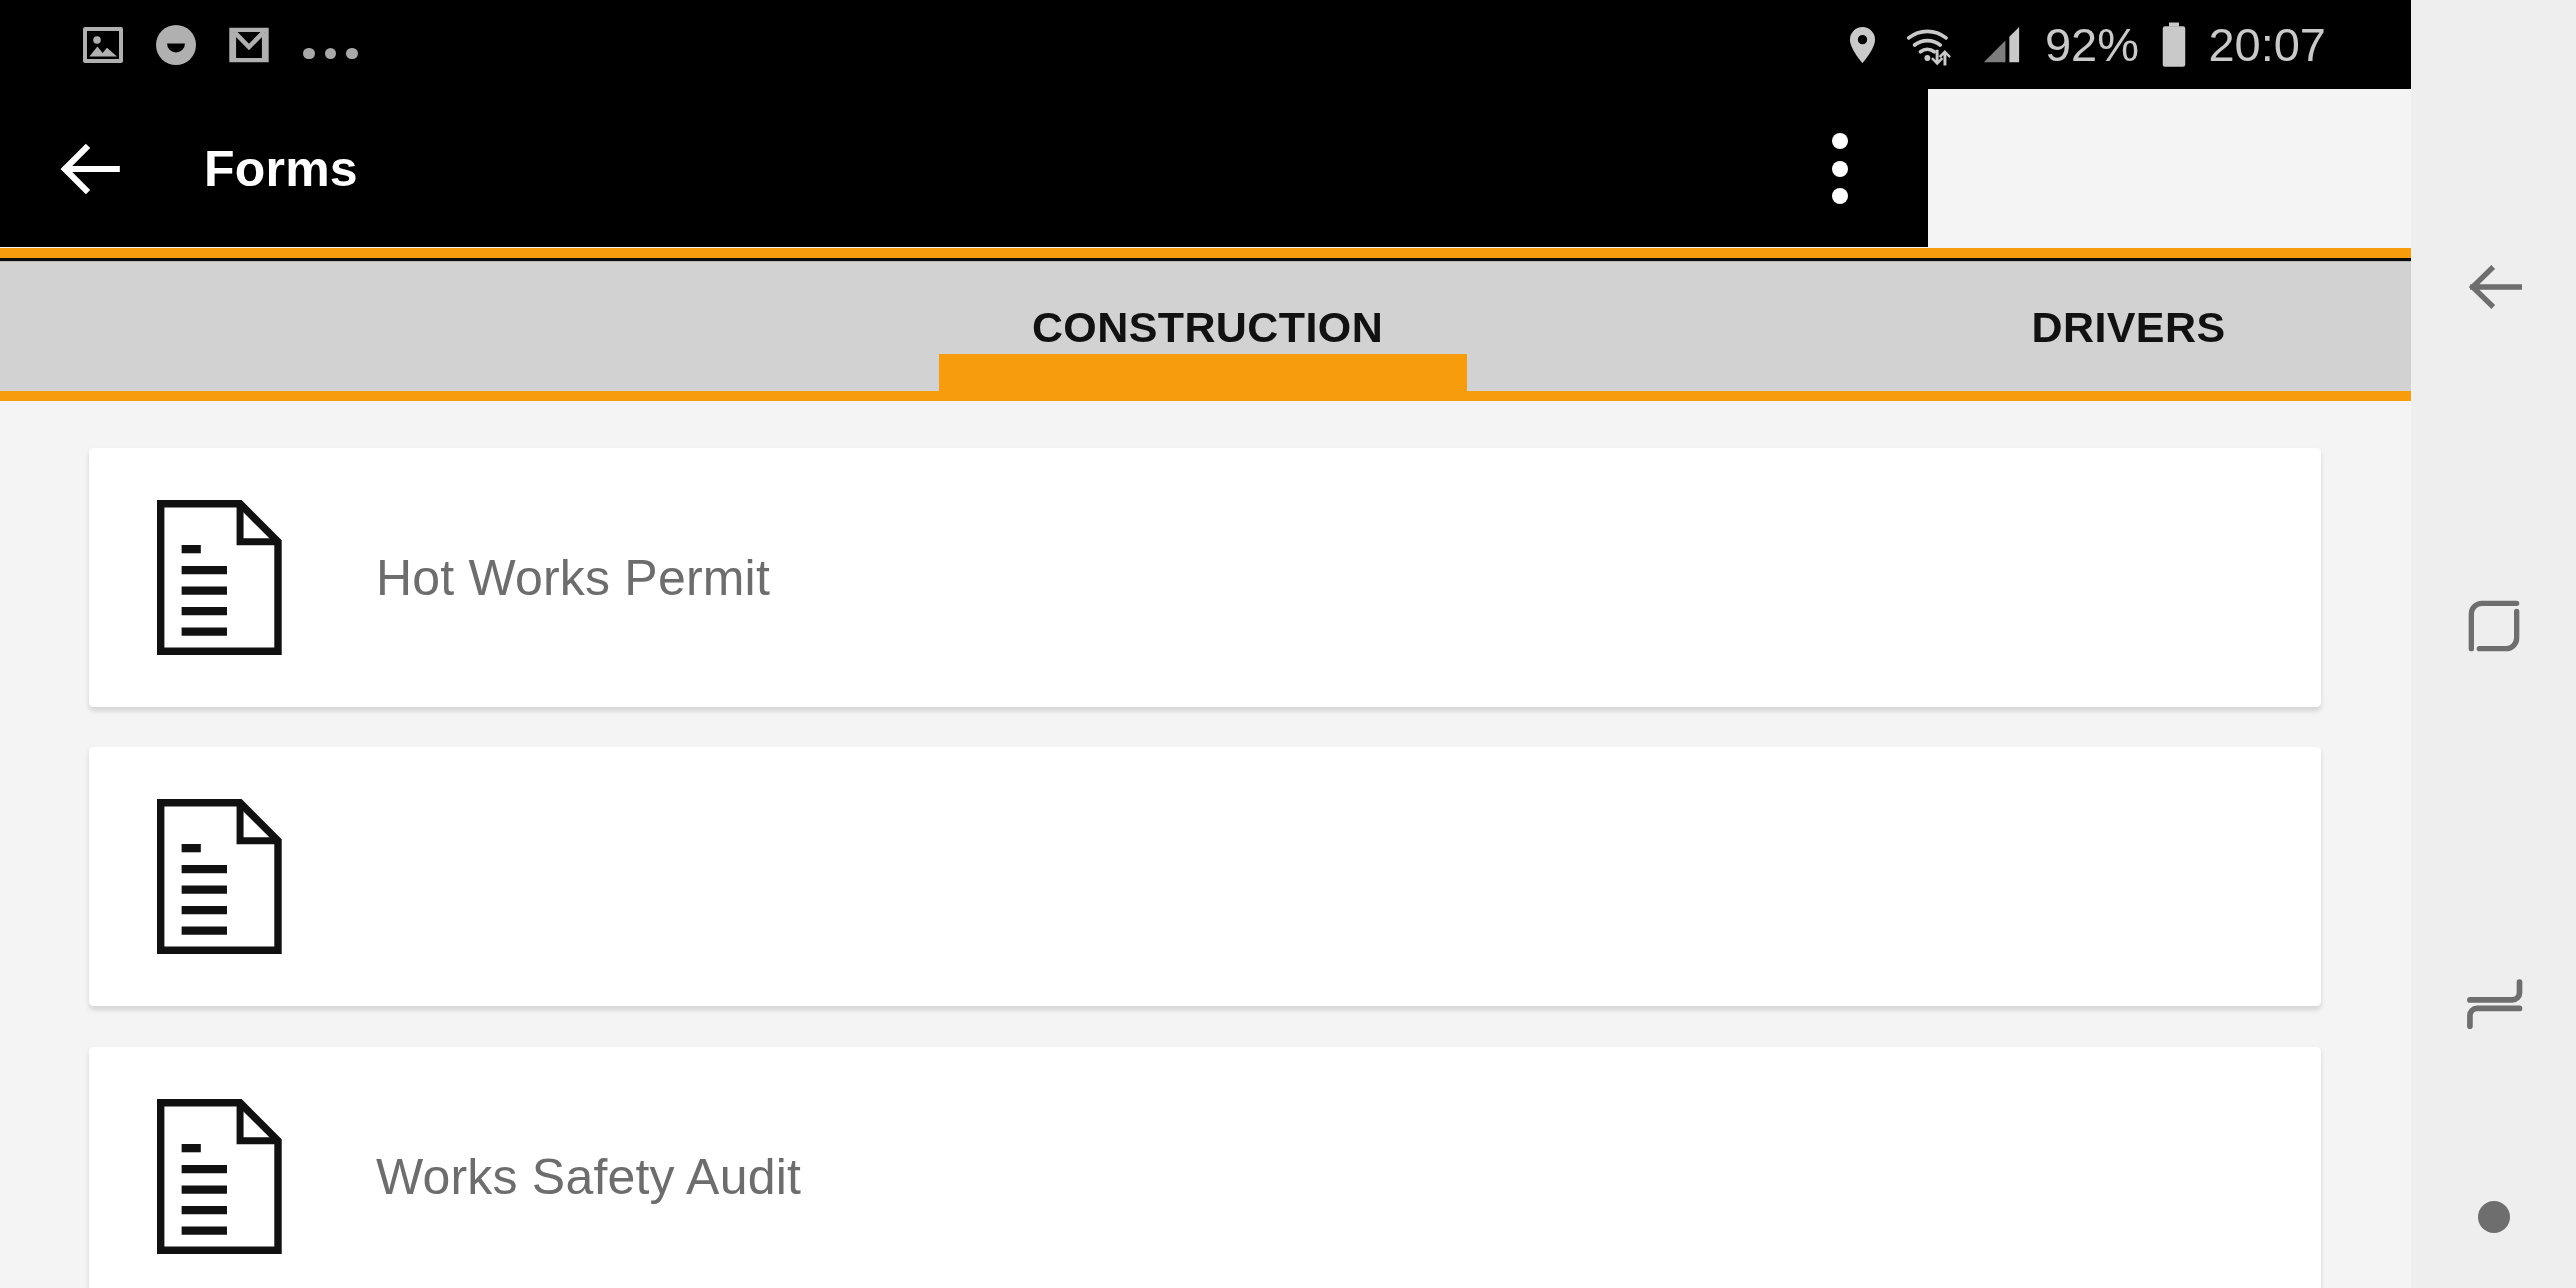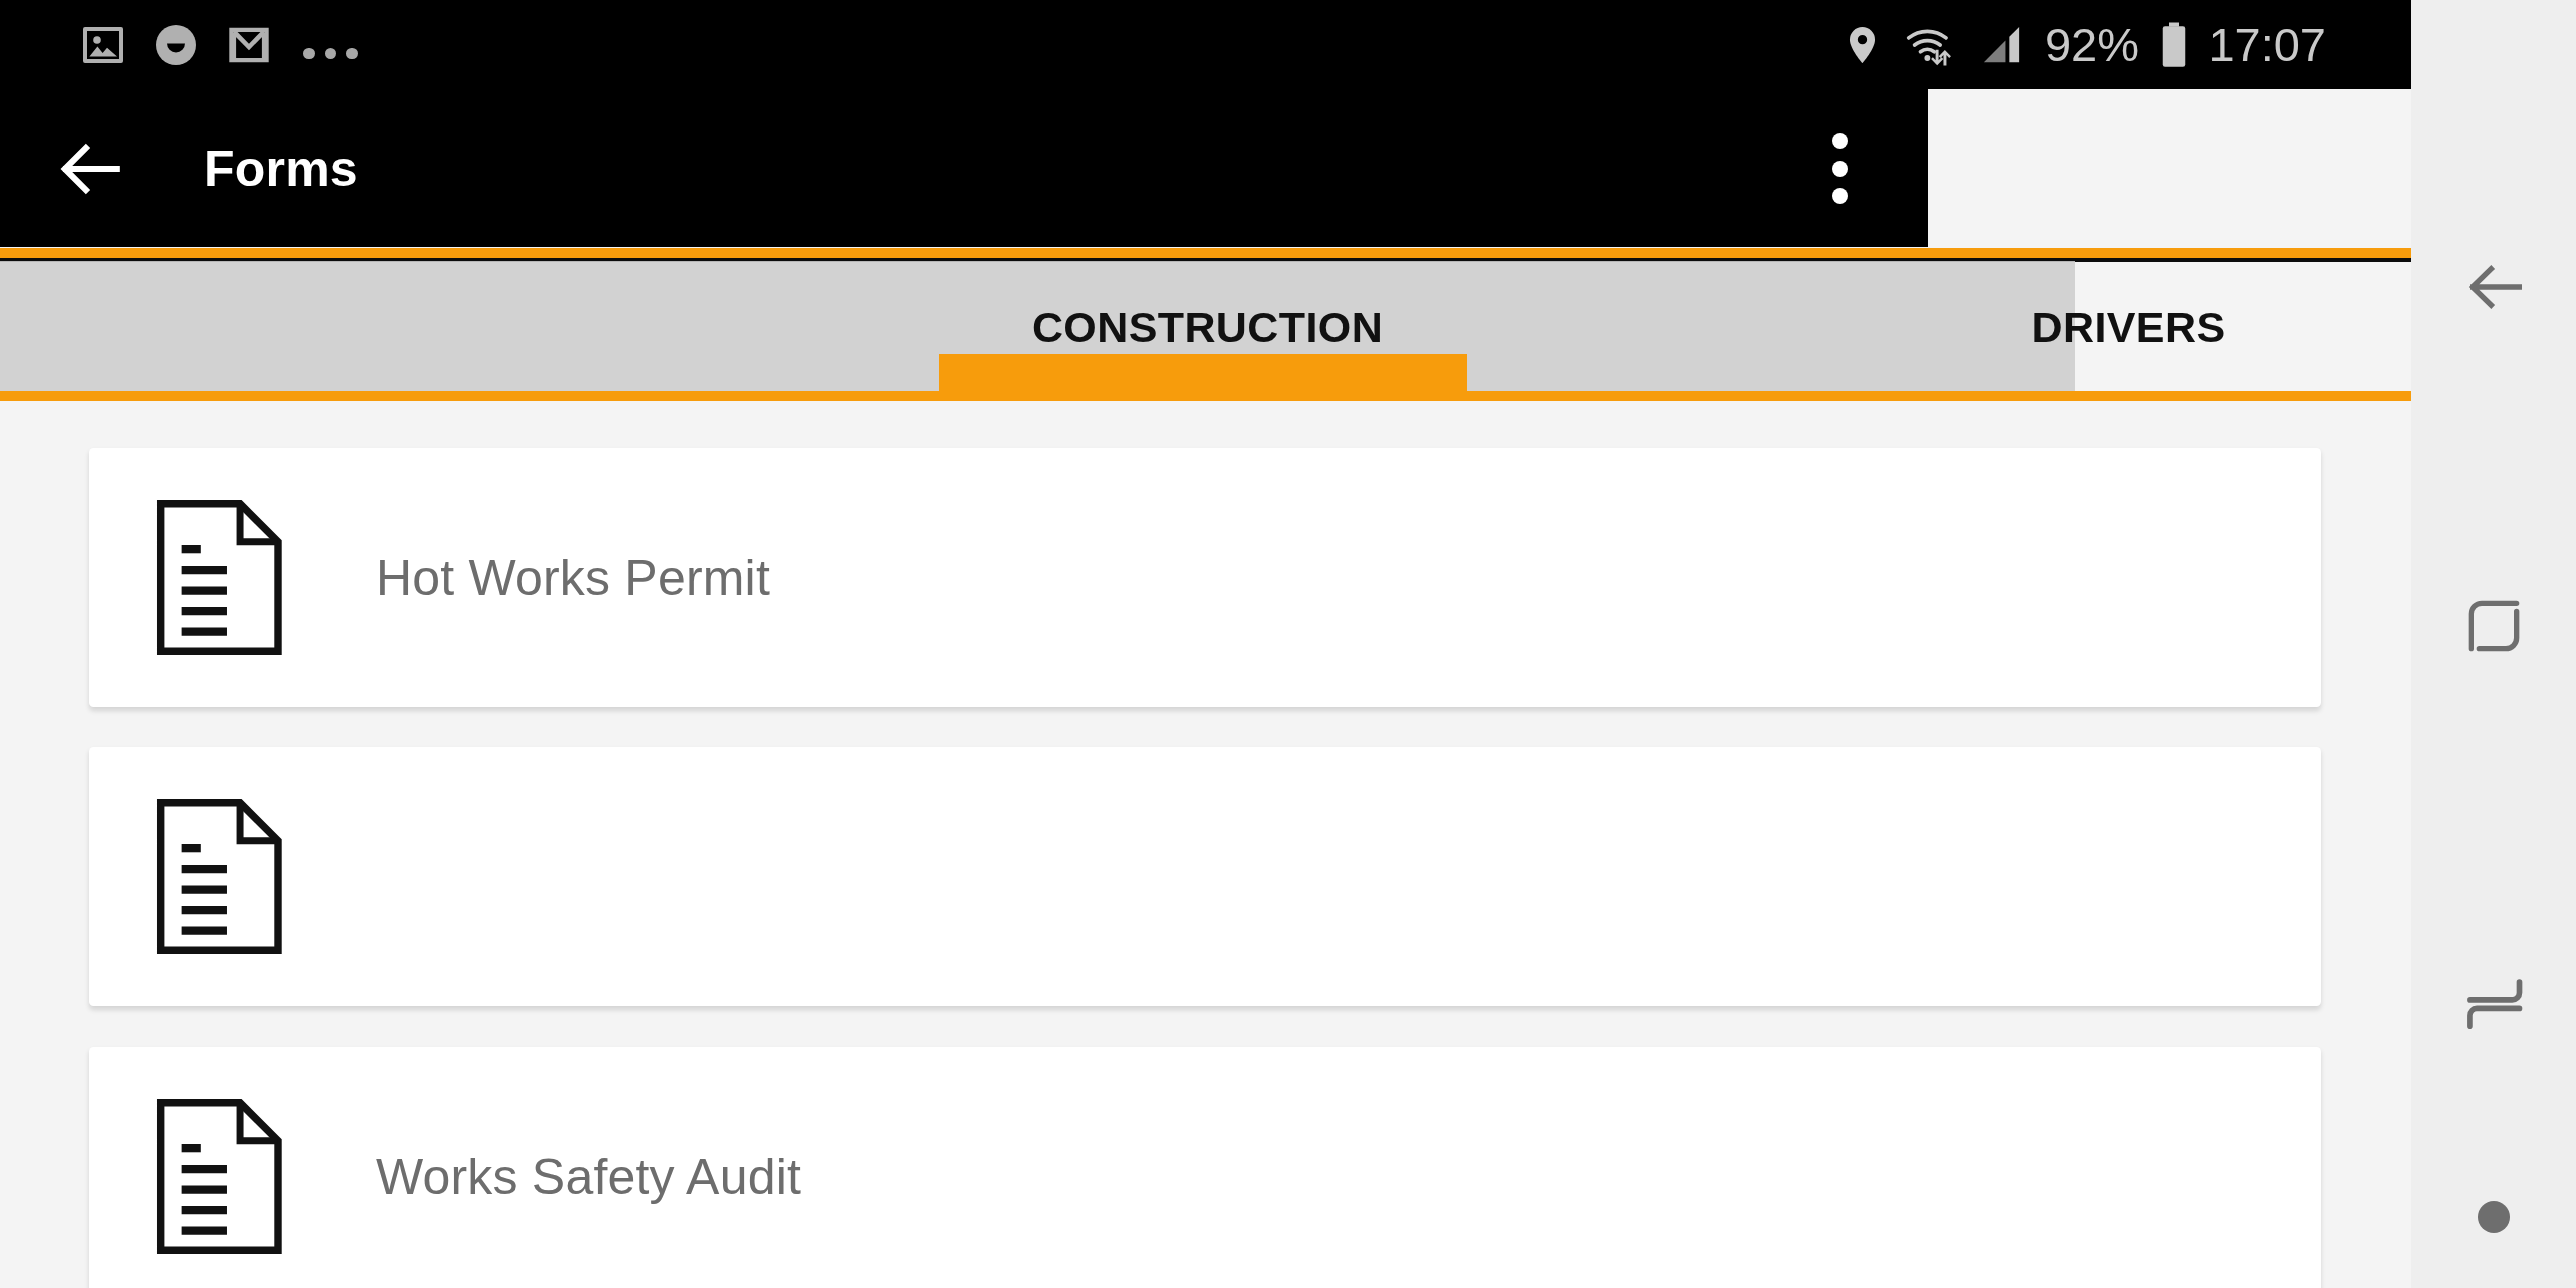--- a/index.html
+++ b/index.html
@@ -130,21 +130,21 @@
   .black-hair {
     position: absolute;
     left: 0; top: 258px;
     width: 2411px;
     height: 3.6px;
     background: #0c0c0c;
   }
   .tabbar {
     position: absolute;
     left: 0; top: 261px;
-    width: 2075px;
+    width: 2411px;
     height: 130px;
     background: #d2d2d2;
     border-top: 0.9px solid #b6b6b6;
     box-sizing: border-box;
   }
   .tab {
     position: absolute;
     top: 0;
     height: 130px;
     display: flex;
@@ -285,21 +285,21 @@
         </svg>
         <svg class="sb-icon" width="47" height="47" viewBox="0 0 24 24">
           <path fill="#c9c9c9" d="M21 3v18h-5V8z"></path>
           <path fill="#7d7d7d" d="M14 10v11H3z"></path>
         </svg>
         <span class="sb-text">92%</span>
         <svg class="sb-icon" width="30" height="50" viewBox="0 0 14 24">
           <rect x="4.6" y="1.2" width="4.8" height="2" fill="#c9c9c9"></rect>
           <rect x="1.6" y="3" width="10.8" height="19.4" rx="1.1" fill="#c9c9c9"></rect>
         </svg>
-        <span class="sb-text">17:07</span>
+        <span class="sb-text">20:07</span>
       </div>
     </div>
 
     <div class="appbar">
       <div class="back-btn">
         <svg width="77" height="70" viewBox="0 0 24 24">
           <path fill="none" stroke="#ffffff" stroke-width="2.1" stroke-linecap="square" d="M21 12H3.6M10.4 4.8L3.2 12l7.2 7.2"></path>
         </svg>
       </div>
       <div class="appbar-title">Forms</div>

